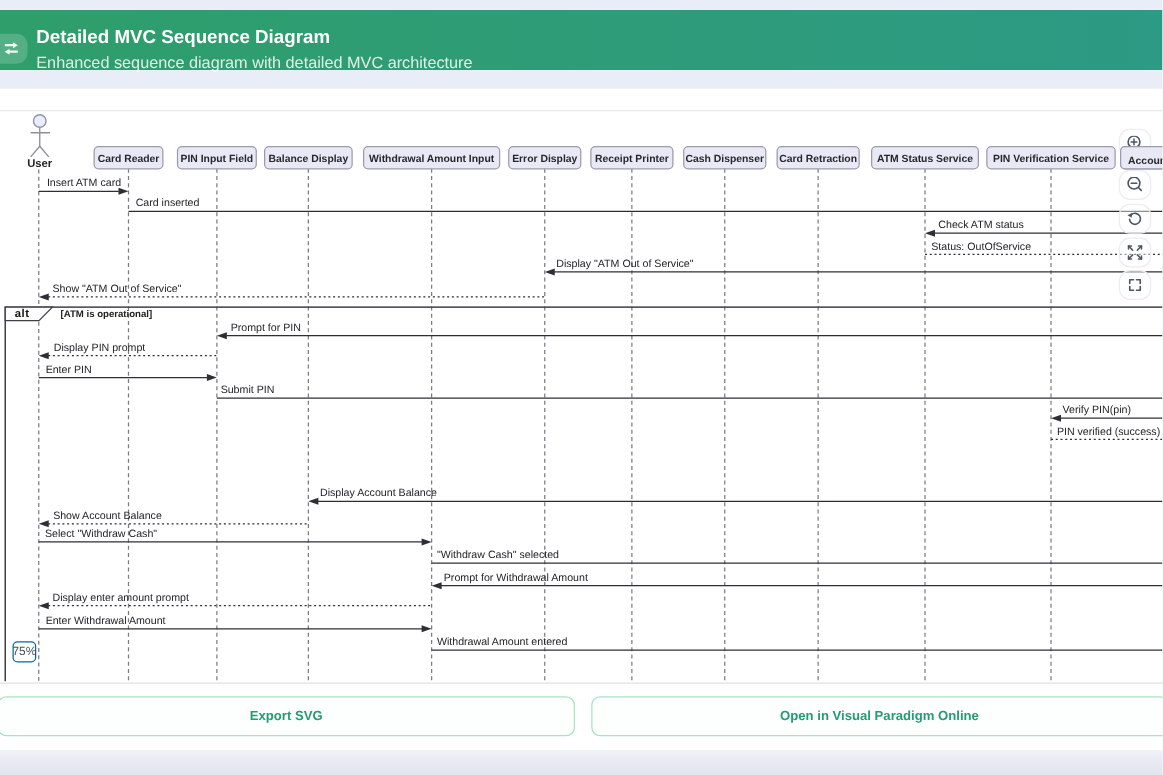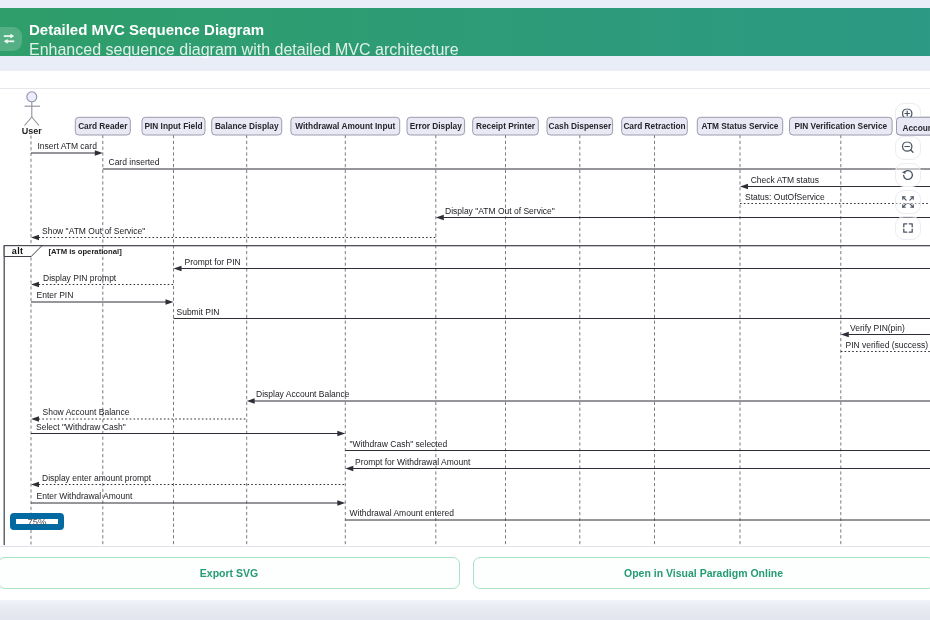--- a/index.html
+++ b/index.html
@@ -4,30 +4,30 @@
 <style>
   * { margin:0; padding:0; box-sizing:border-box; }
   html,body { width:930px; height:620px; overflow:hidden; }
   body { position:relative; background:#e9edf7; font-family:"Liberation Sans", sans-serif; }
   .header { position:absolute; left:0; top:8px; width:930px; height:48px;
     background:linear-gradient(90deg,#2f9e6a,#2c9a84); }
   .chip { position:absolute; left:-16px; top:18.5px; width:38px; height:24px;
     border-radius:9px; background:rgba(255,255,255,0.18); }
   .title { position:absolute; left:29px; top:13px; font-size:15px; font-weight:bold;
     color:#ffffff; line-height:17px; letter-spacing:0; }
-  .subtitle { position:absolute; left:29px; top:35px; font-size:16px;
+  .subtitle { position:absolute; left:29px; top:35px; font-size:13px;
     color:rgba(255,255,255,0.85); line-height:13px; }
   .cardbody { position:absolute; left:0; top:70.5px; width:930px; height:529.5px; background:#ffffff; }
   .topline { position:absolute; left:0; top:87.5px; width:930px; height:1px; background:#e7e8ee; }
   .botline { position:absolute; left:0; top:545.5px; width:930px; height:1px; background:#dfe2ea; }
   .zbtn { position:absolute; left:894.5px; width:26.8px; height:23.8px; background:rgba(255,255,255,0.45);
     border:1px solid #ececf2; border-radius:9px; }
   .zbtn svg { position:absolute; left:50%; top:50%; transform:translate(-50%,-50%); }
-  .badge { position:absolute; left:10px; top:512.5px; width:54px; height:17.5px; background:#ffffff;
-    border:6px solid #0369a1; border-radius:4px; color:#4a4f58; font-size:9.5px;
+  .badge { position:absolute; left:10px; top:512.5px; width:19px; height:17.5px; background:#ffffff;
+    border:1px solid #0369a1; border-radius:4px; color:#4a4f58; font-size:9.5px;
     display:flex; align-items:center; justify-content:center;text-align:center; }
   .fbtn { position:absolute; top:557px; height:31.5px; background:#fdfefe; border:1px solid #a9e3c4;
     border-radius:7px; color:#259c71; font-size:10.5px; font-weight:bold;
     display:flex; align-items:center; justify-content:center; }
   .bstrip { position:absolute; left:0; top:600px; width:930px; height:20px;
     background:linear-gradient(180deg,#f2f3f8 0%, #e9ebf3 40%, #e2e5ee 100%); }
 </style>
 </head>
 <body>
   <div class="cardbody"></div>

